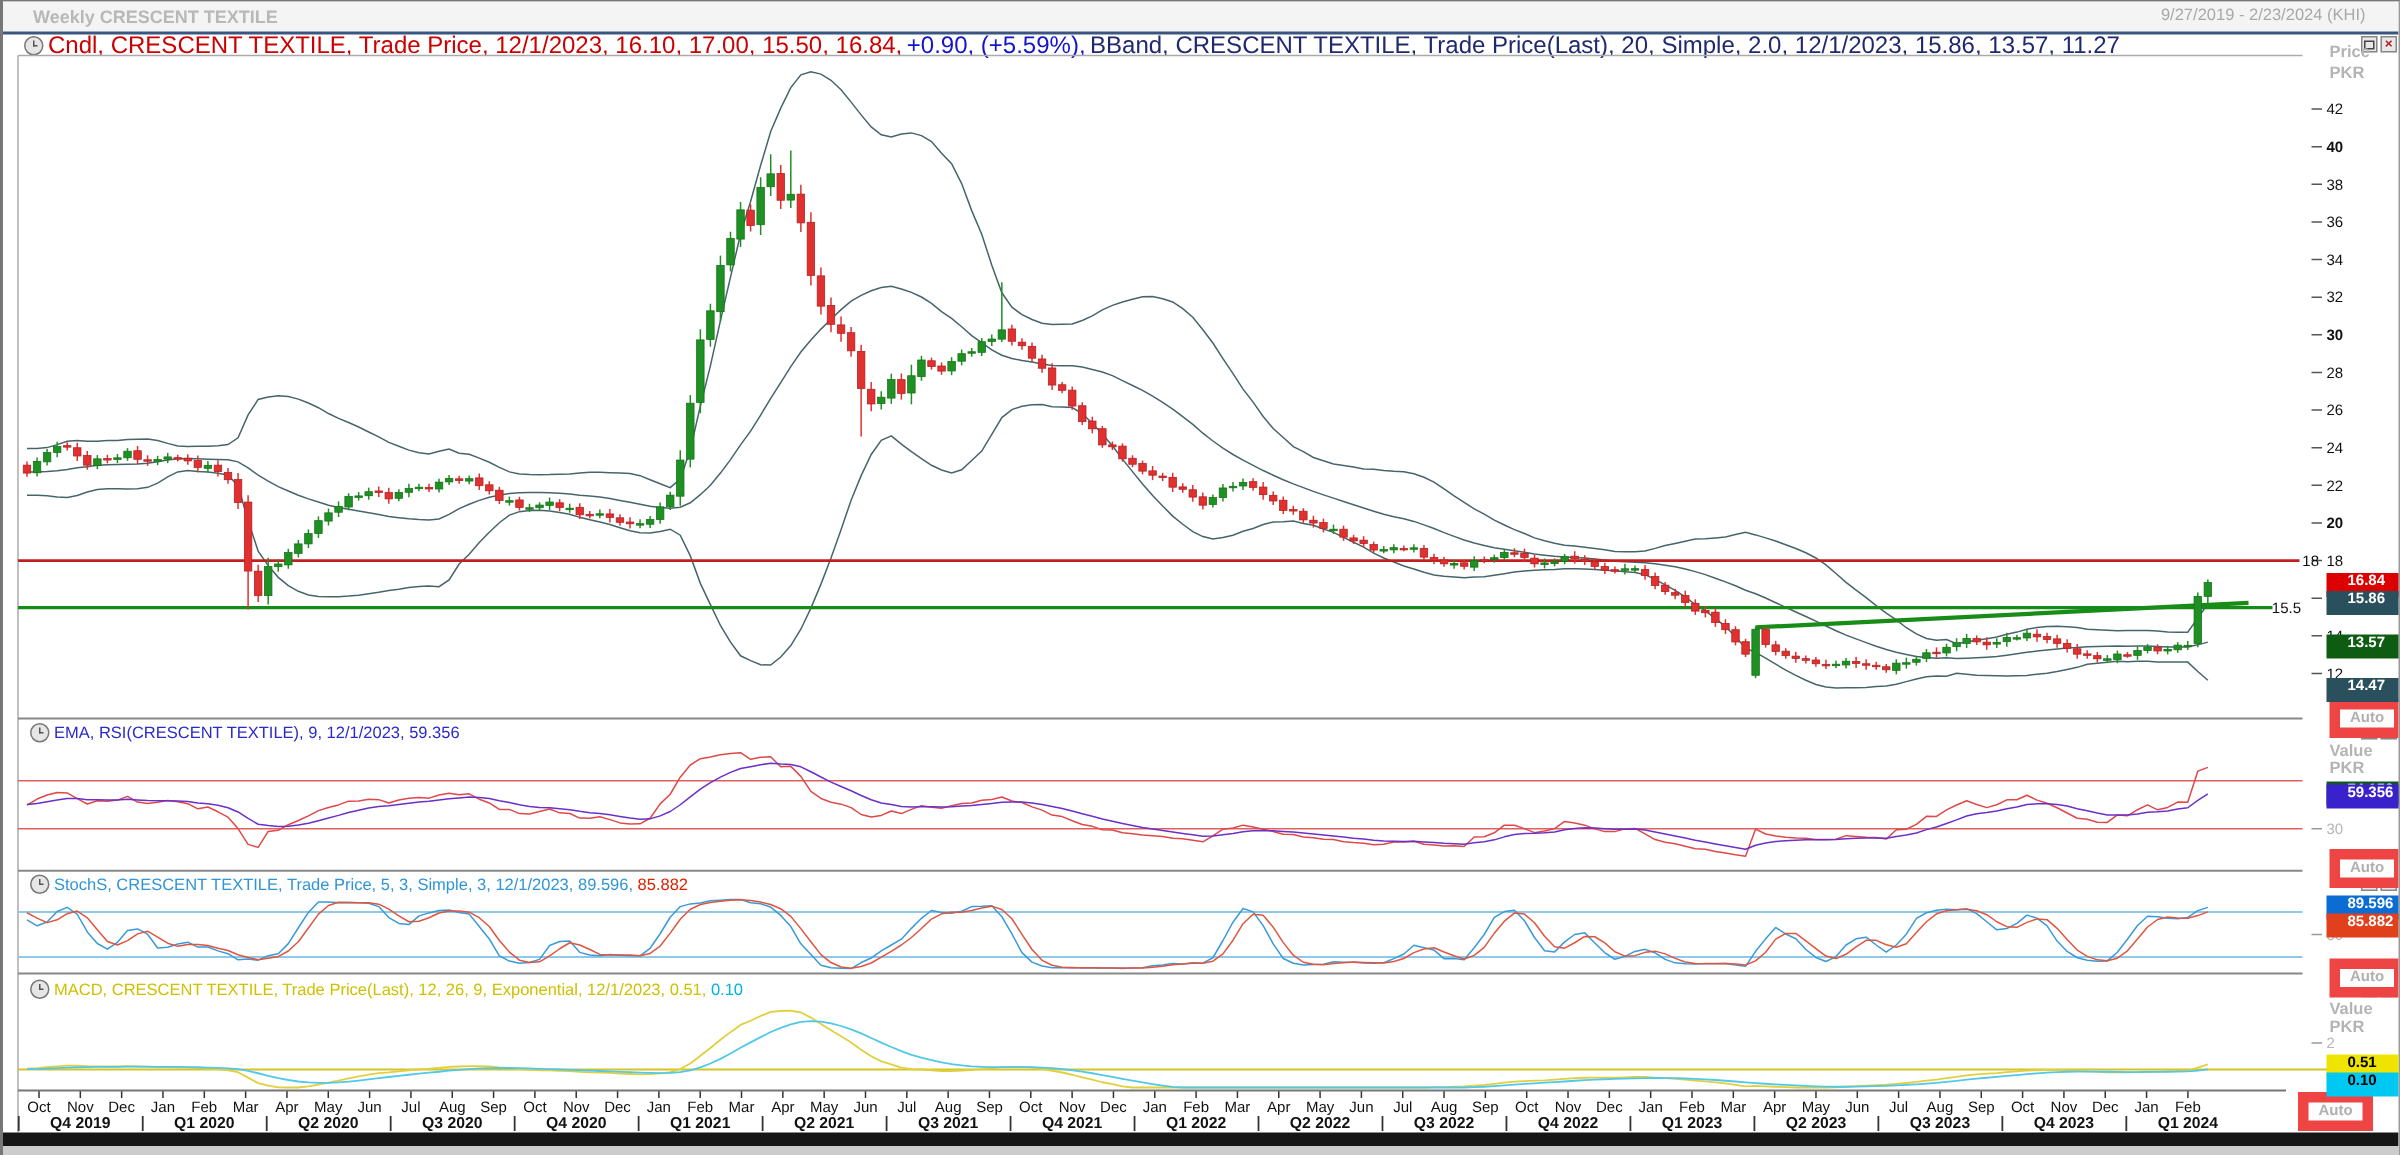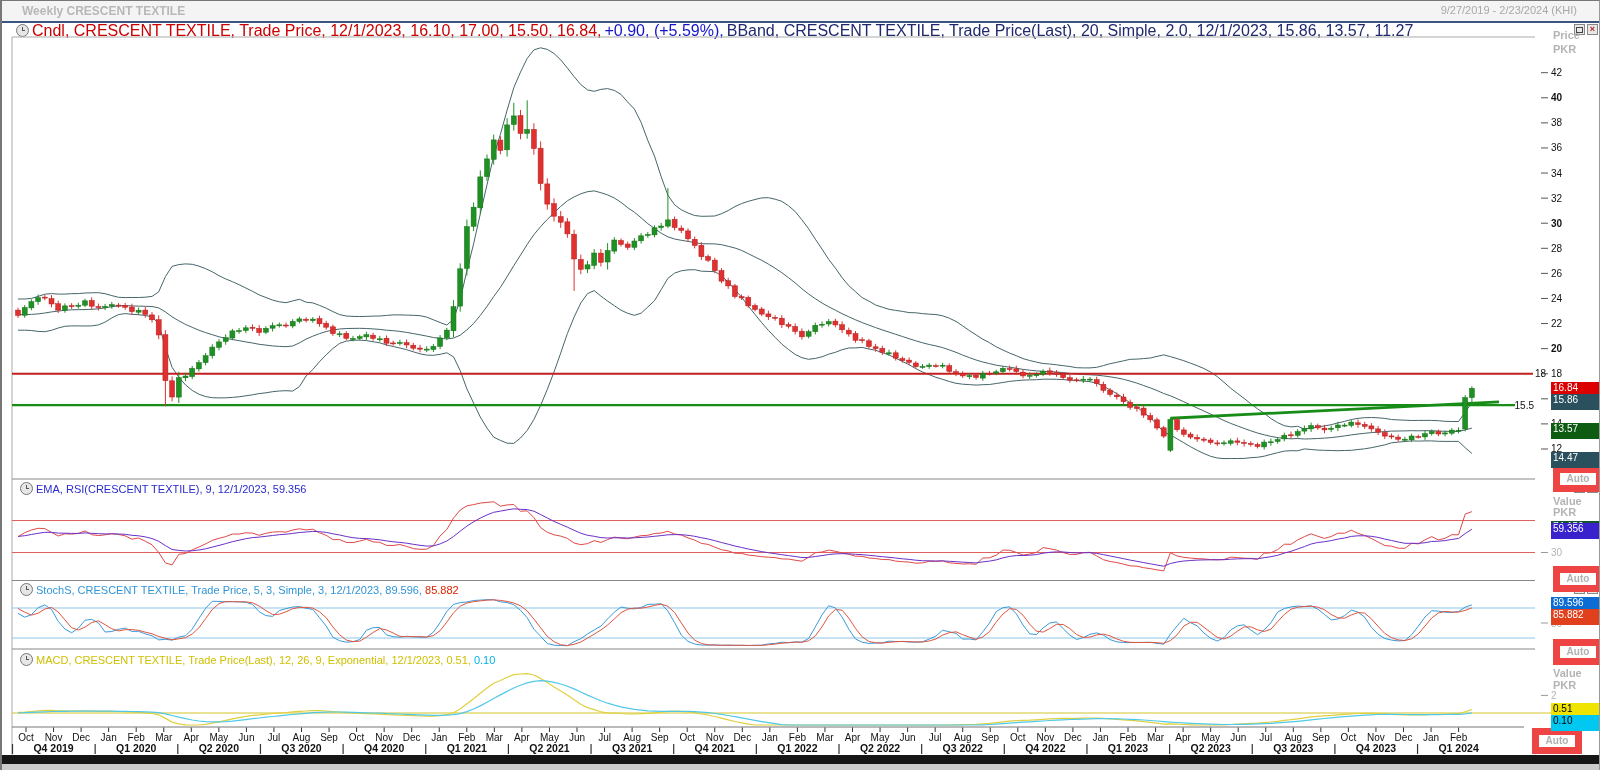--- a/index.html
+++ b/index.html
@@ -16,22 +16,22 @@
   .clock:after{content:"";position:absolute;left:5px;top:5px;width:3px;height:1px;background:#555;}
   .seg-red{color:#cc0000;} .seg-blue{color:#1414cc;} .seg-navy{color:#20296e;}
   .seg-purple{color:#2a2acc;} .seg-lblue{color:#3095d8;} .seg-red2{color:#dd2200;}
   .seg-yellow{color:#cfc000;} .seg-cyan{color:#00b4e0;}
   .winbtns{position:absolute;display:flex;gap:2px;}
   .wbtn{width:11px;height:11px;border:1px solid #888;background:#e8e8e8;box-sizing:border-box;
     display:flex;align-items:center;justify-content:center;font-size:9px;line-height:9px;cursor:default;}
   .wbtn .sq{width:5px;height:4px;border:1px solid #444;}
   .wbtn.close{color:#b02020;font-weight:bold;}
   .gutter-head{position:absolute;left:1551px;font-size:11px;font-weight:bold;color:#b4b4b4;z-index:1;}
-  .badge{position:absolute;left:1549px;width:49px;height:16px;font-size:10px;font-weight:normal;color:#fff;
-    padding-left:2px;line-height:12px;z-index:5;box-sizing:border-box;}
+  .badge{position:absolute;left:1549px;width:49px;height:16px;font-size:10px;font-weight:bold;color:#fff;
+    padding-left:14px;line-height:12px;z-index:5;box-sizing:border-box;}
   .auto-box{position:absolute;width:36px;height:12px;border:7px solid #ef4444;background:#fdfdfd;color:#b0b0b0;
     font-size:10px;font-weight:bold;text-align:center;line-height:12px;z-index:4;}
   #chart-svg{position:absolute;left:0;top:0;z-index:0;}
   .bottom-strip{position:absolute;left:0;top:754px;width:100%;height:9px;background:#161616;}
   .bottom-gray{position:absolute;left:0;top:763px;width:100%;height:7px;background:#cccccc;}
 </style>
 </head>
 <body>
 
 <div class="window">

